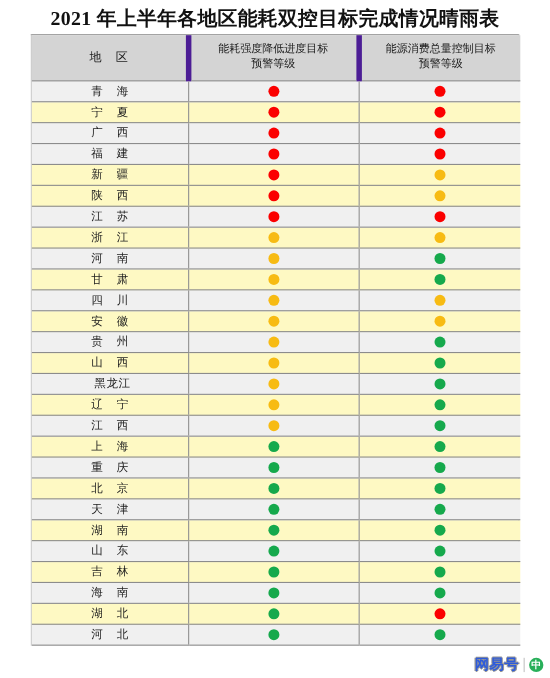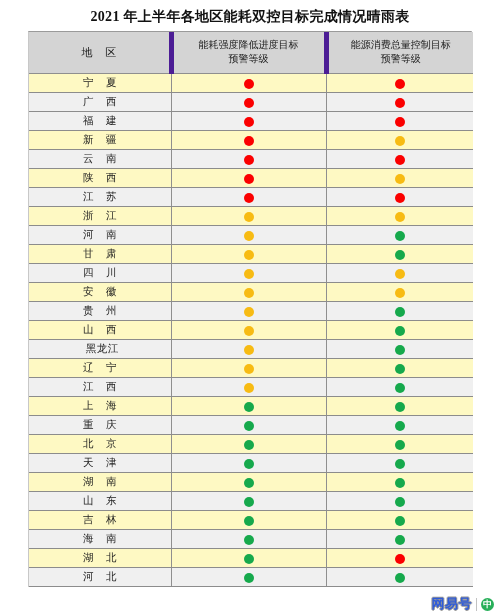--- a/index.html
+++ b/index.html
@@ -15,21 +15,21 @@
     font-family: "Liberation Serif", "DejaVu Serif", serif;
     position: relative;
   }
 
   
   #page-title {
     width: 100%;
     text-align: center;
     font-family: "Liberation Serif", "DejaVu Serif", serif;
     font-weight: bold;
-    font-size: 14px;
+    font-size: 18px;
     letter-spacing: 0.3px;
     color: #111111;
     line-height: 28px;
     padding-top: 3px;
     height: 28px;
     box-sizing: border-box;
     white-space: nowrap;
   }
 
   
@@ -173,44 +173,44 @@
           <span class="head-l1">能耗强度降低进度目标</span>
           <span class="head-l2">预警等级</span>
         </th>
         <th class="metric-head">
           <span class="head-l1">能源消费总量控制目标</span>
           <span class="head-l2">预警等级</span>
         </th>
       </tr>
     </thead>
     <tbody id="table-body">
+        <tr class="odd">
+          <td class="region">青 海</td>
+          <td class="dotcell"><span class="dot red"></span></td>
+          <td class="dotcell"><span class="dot red"></span></td>
+        </tr>
         <tr class="even">
           <td class="region">宁 夏</td>
           <td class="dotcell"><span class="dot red"></span></td>
           <td class="dotcell"><span class="dot red"></span></td>
         </tr>
         <tr class="odd">
           <td class="region">广 西</td>
           <td class="dotcell"><span class="dot red"></span></td>
           <td class="dotcell"><span class="dot red"></span></td>
         </tr>
         <tr class="odd">
           <td class="region">福 建</td>
           <td class="dotcell"><span class="dot red"></span></td>
           <td class="dotcell"><span class="dot red"></span></td>
         </tr>
         <tr class="even">
           <td class="region">新 疆</td>
           <td class="dotcell"><span class="dot red"></span></td>
           <td class="dotcell"><span class="dot yellow"></span></td>
-        </tr>
-        <tr class="odd">
-          <td class="region">云 南</td>
-          <td class="dotcell"><span class="dot red"></span></td>
-          <td class="dotcell"><span class="dot red"></span></td>
         </tr>
         <tr class="even">
           <td class="region">陕 西</td>
           <td class="dotcell"><span class="dot red"></span></td>
           <td class="dotcell"><span class="dot yellow"></span></td>
         </tr>
         <tr class="odd">
           <td class="region">江 苏</td>
           <td class="dotcell"><span class="dot red"></span></td>
           <td class="dotcell"><span class="dot red"></span></td>

